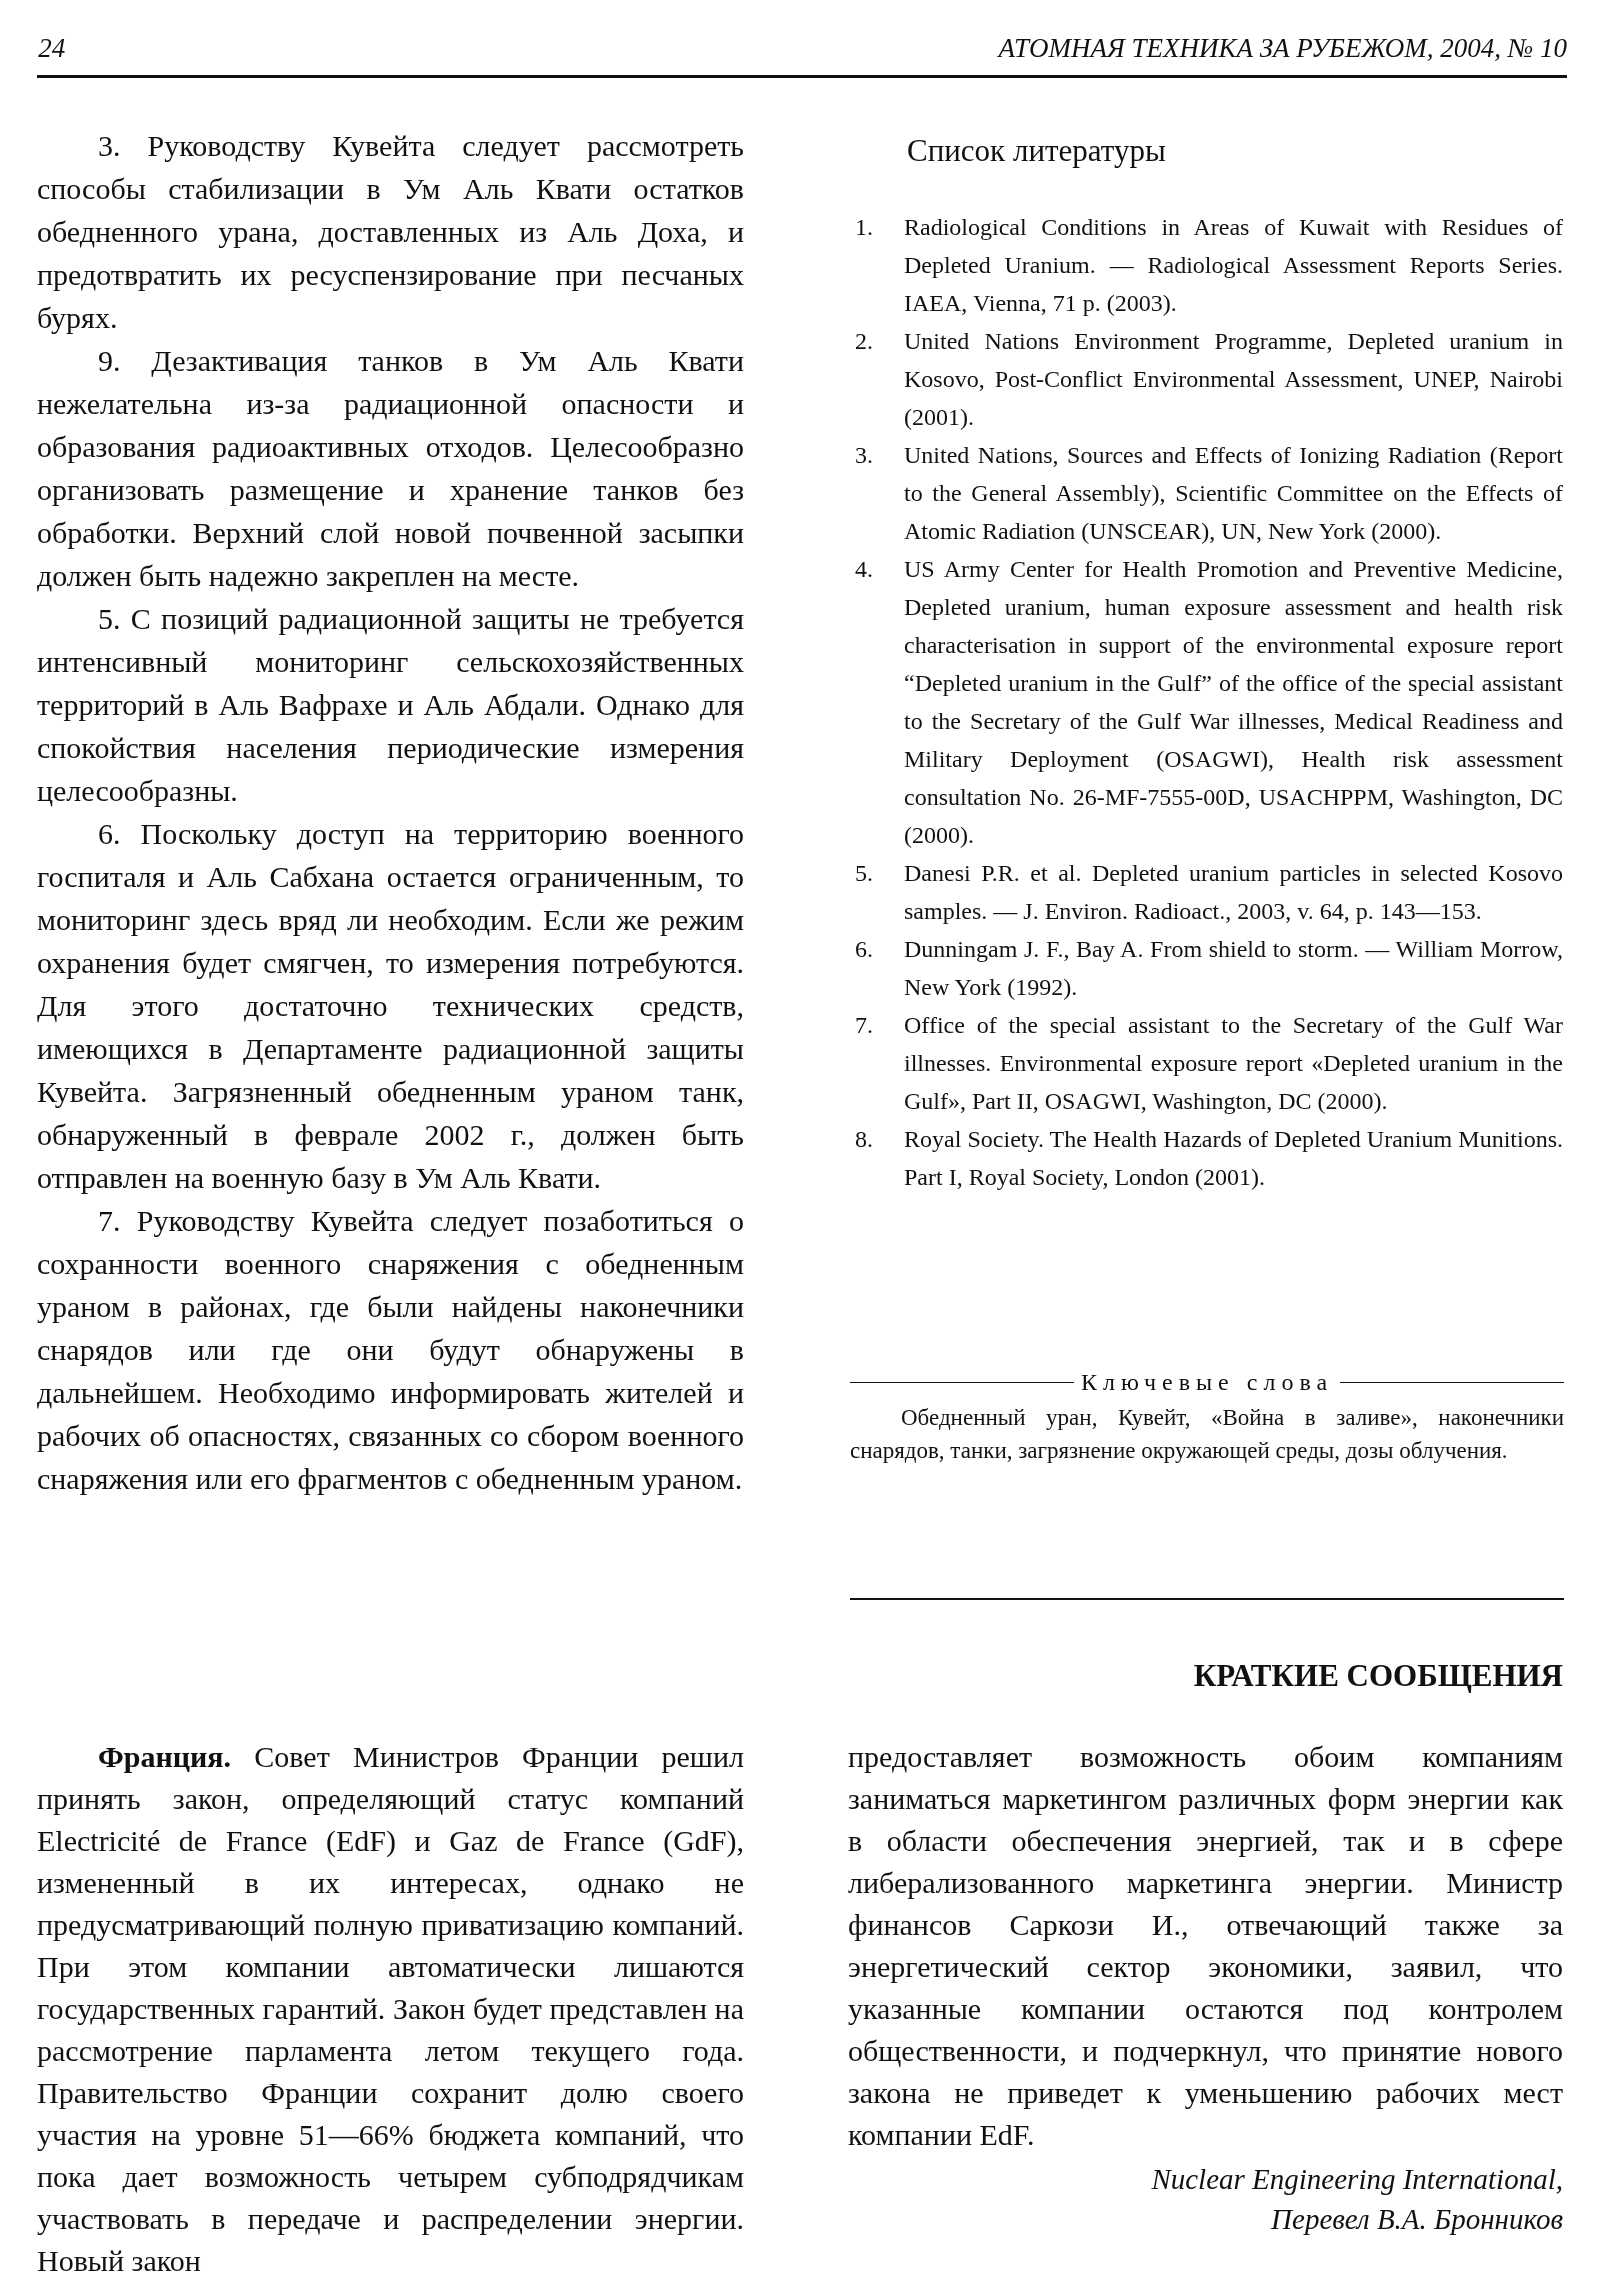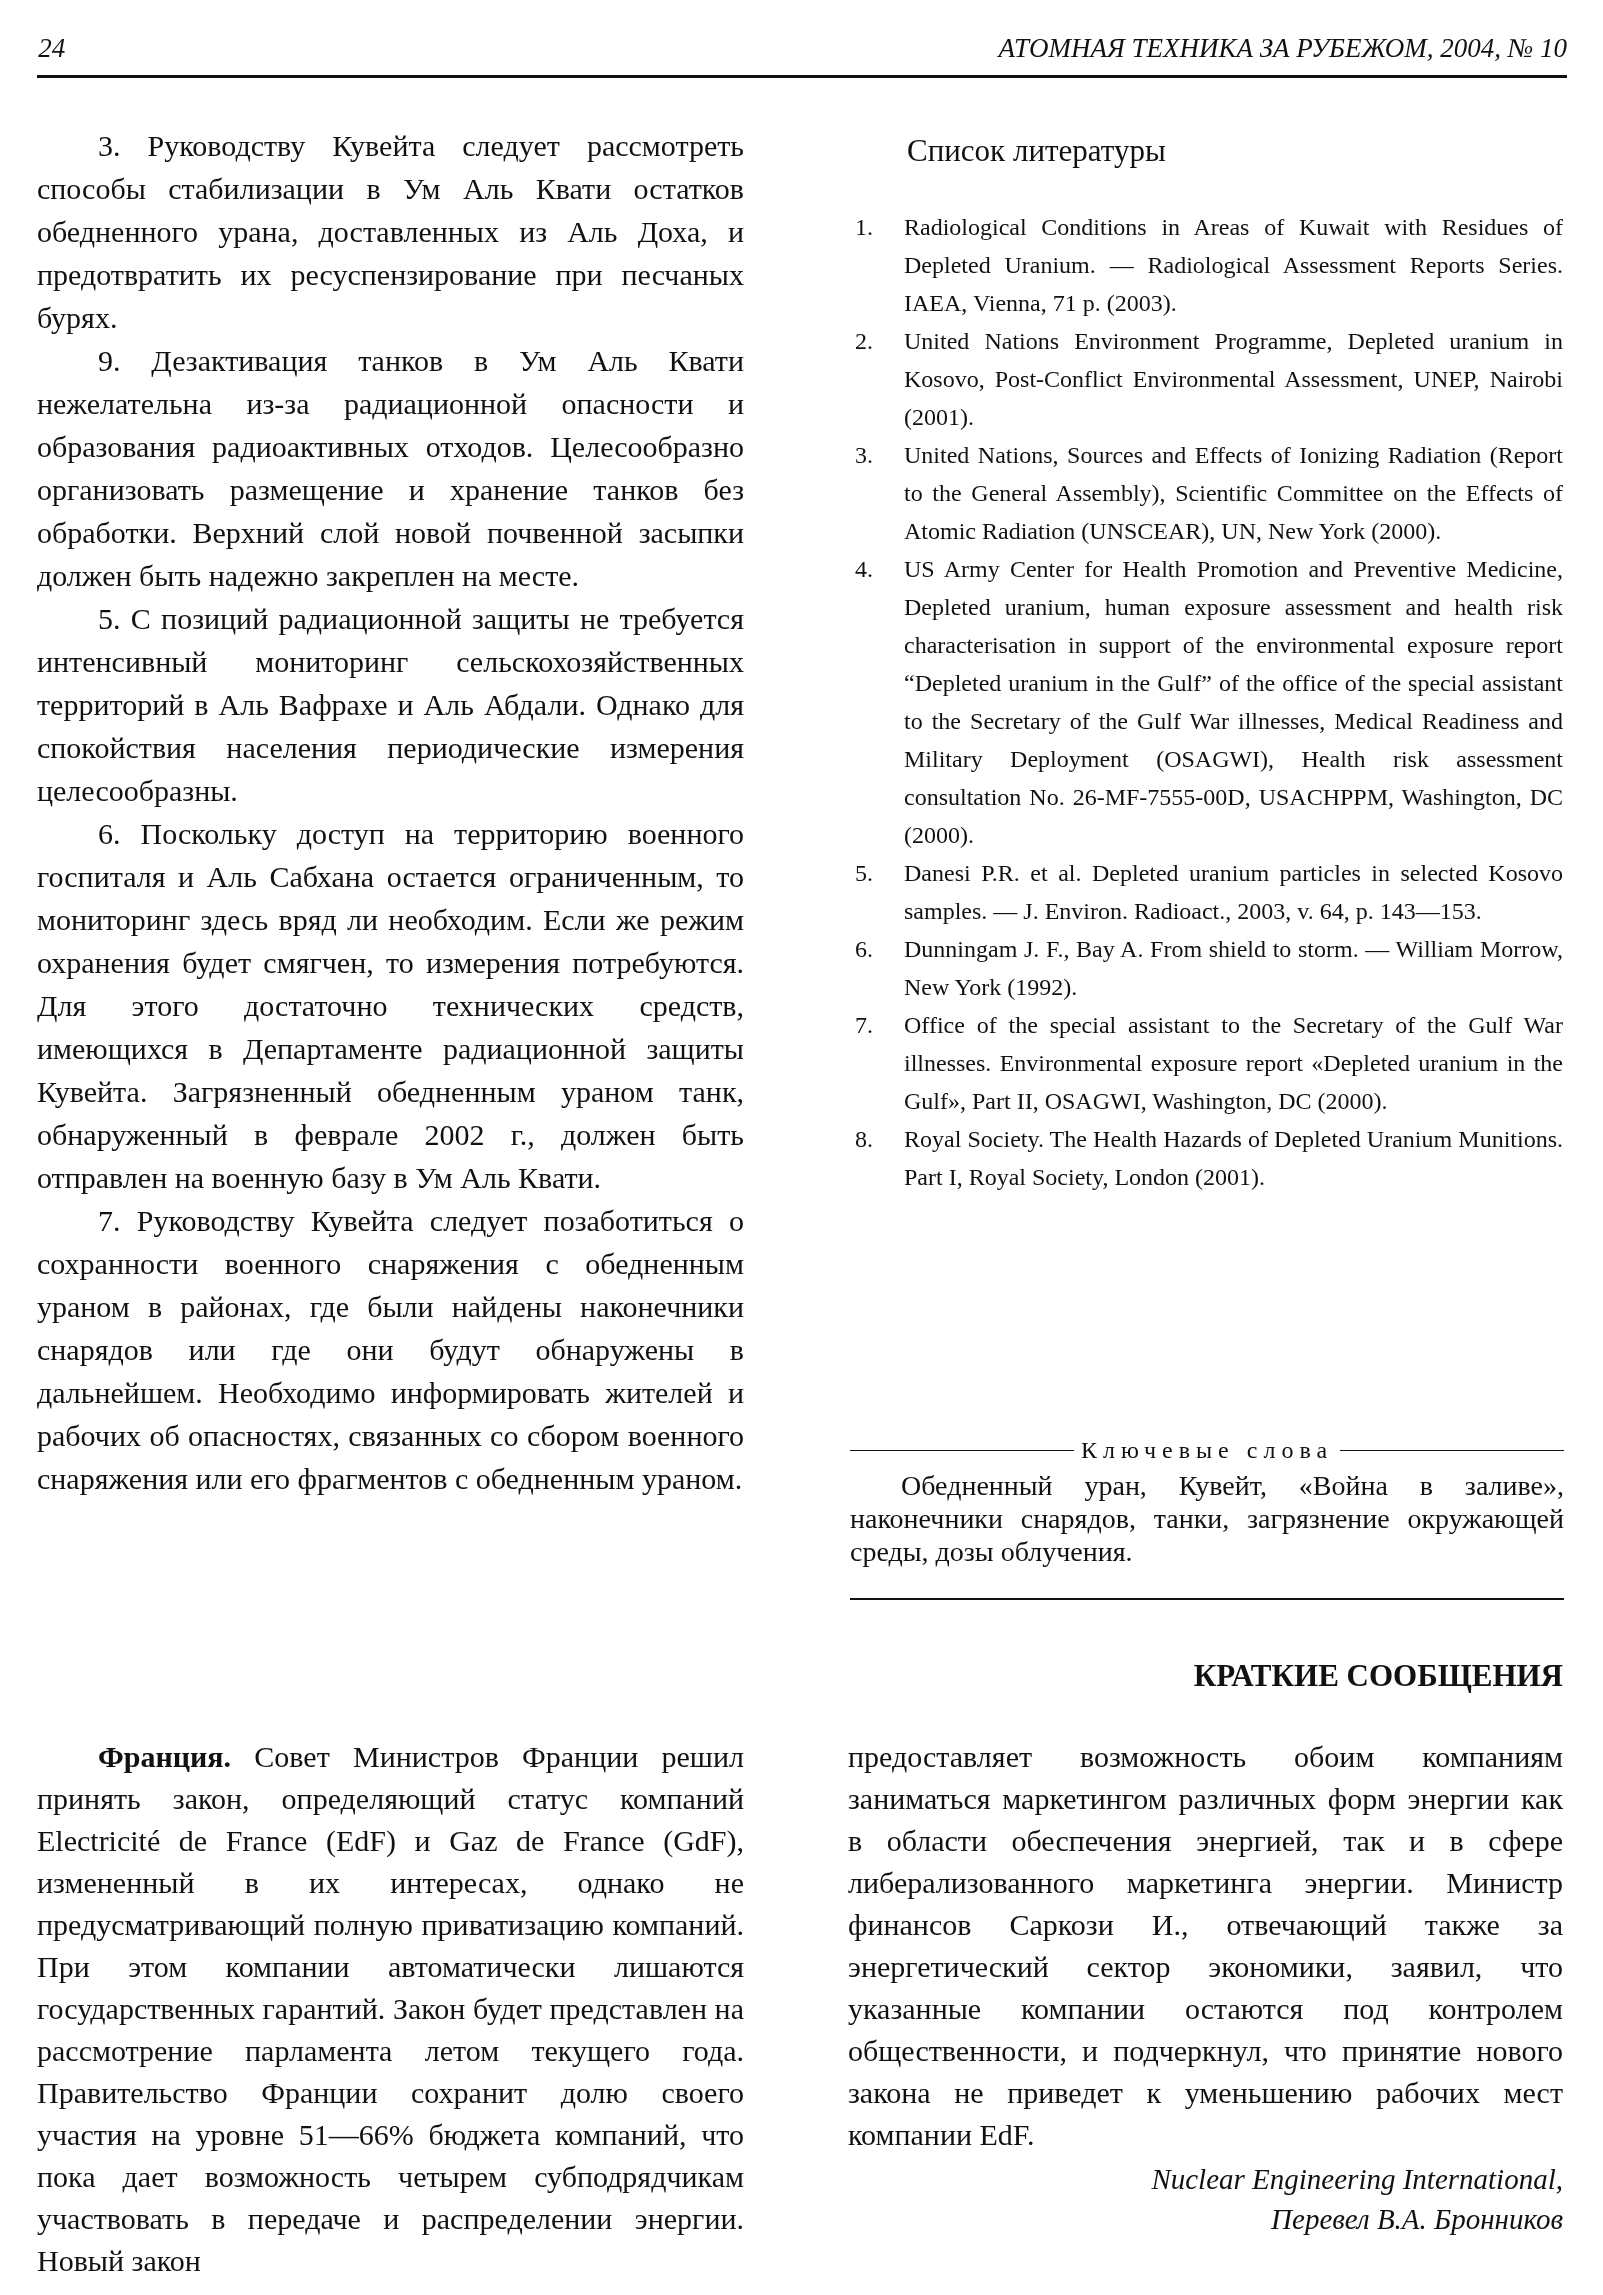--- a/index.html
+++ b/index.html
@@ -19,25 +19,25 @@
     .body-text { font-size: 30px; line-height: 43px; text-align: justify; margin: 0; }
     .body-text p { margin: 0; text-indent: 61px; }
 
     .refs-title { font-family: "Liberation Serif", serif; font-weight: normal; font-size: 31px;
       line-height: 37px; margin: 8px 0 0 52px; }
     .refs-list { list-style: none; margin: 39px 0 0 0; padding: 0; }
     .ref-item { position: relative; padding-left: 49px; font-size: 24px; line-height: 38px;
       text-align: justify; margin: 0; }
     .ref-num { position: absolute; left: 0; top: 0; }
 
-    .keywords { position: absolute; left: 850px; top: 1436px; width: 714px; }
+    .keywords { position: absolute; left: 850px; top: 1368px; width: 714px; }
     .kw-head { display: flex; align-items: center; font-size: 24px; line-height: 29px; letter-spacing: 6px; }
     .kw-line { flex: 1; height: 1.3px; background: #111; }
     .kw-label { padding: 0 6.7px; }
-    .kw-text { font-size: 28px; line-height: 33px; text-align: justify; margin: 4px 0 0 0; text-indent: 51px; }
+    .kw-text { font-size: 23px; line-height: 33px; text-align: justify; margin: 4px 0 0 0; text-indent: 51px; }
     .kw-rule { position: absolute; left: 850px; top: 1598px; width: 714px; height: 2px; background: #111; }
 
     .section-title { position: absolute; right: 40px; top: 1657px; font-weight: bold; font-size: 31px; line-height: 37px; }
 
     .news-left { position: absolute; left: 37px; top: 1736px; width: 707px; }
     .news-right { position: absolute; left: 848px; top: 1736px; width: 715px; }
     .news-text { font-size: 30px; line-height: 42px; text-align: justify; margin: 0; }
     .news-text .lead { font-weight: bold; }
     .indent { text-indent: 61px; }
 

